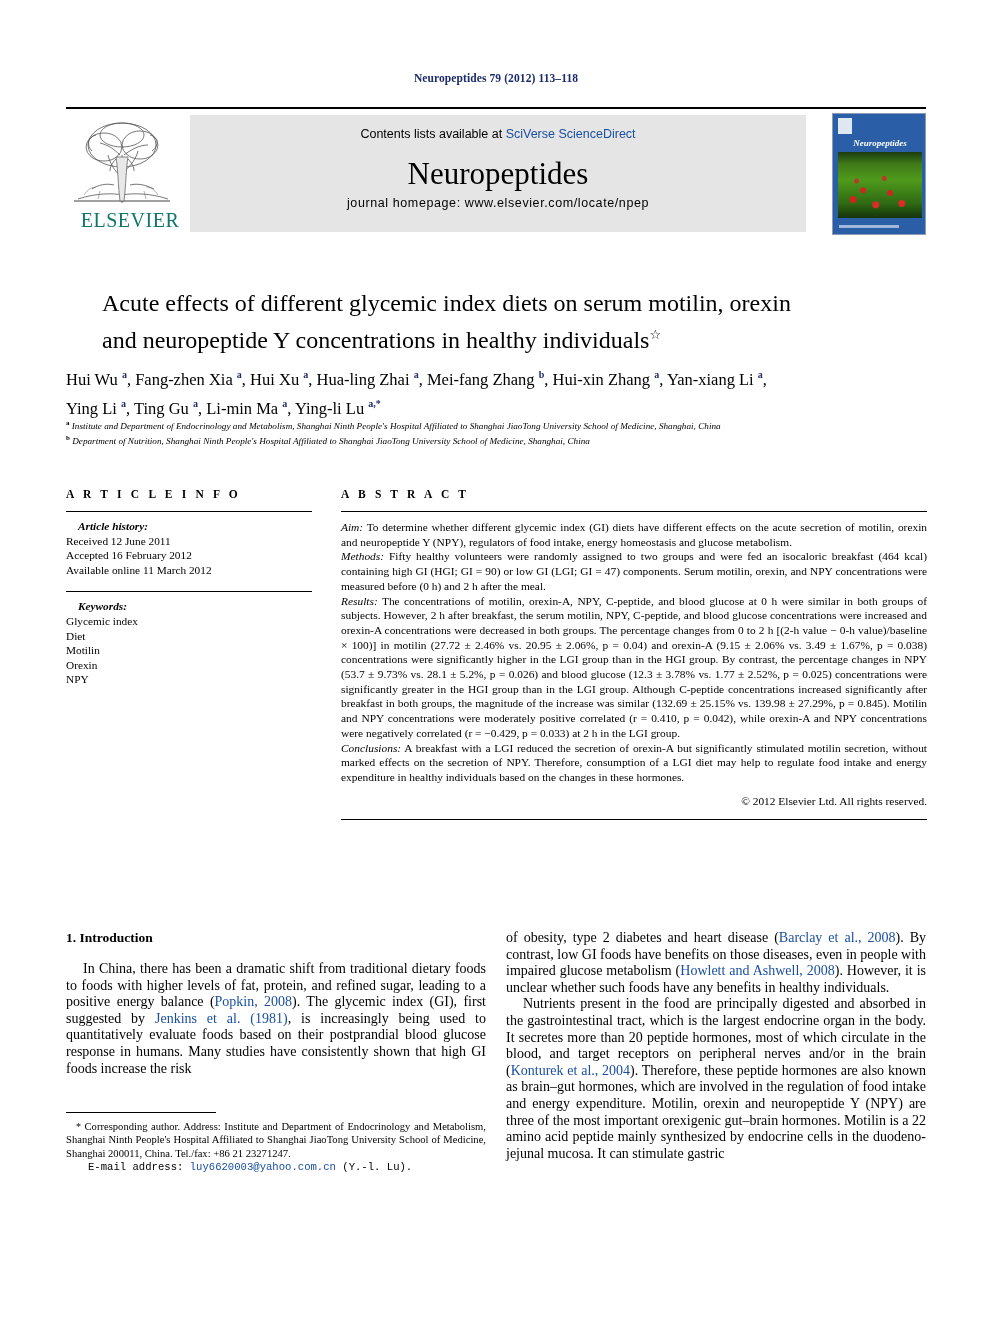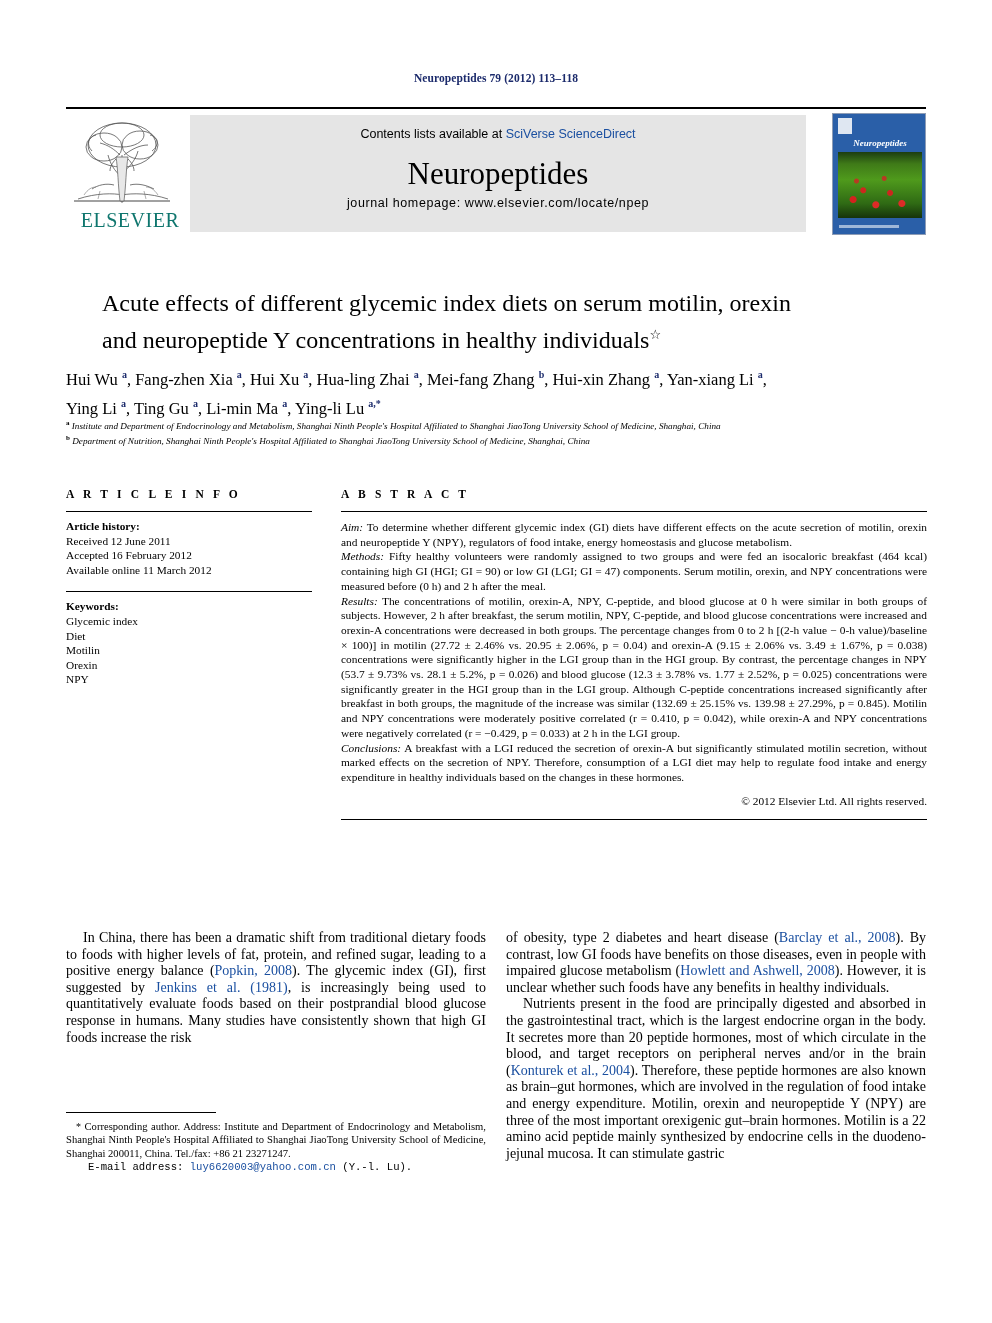--- a/index.html
+++ b/index.html
@@ -240,21 +240,23 @@
     height: 1px;
     background: #000;
   }
   .article-info .block {
     font-family: "Liberation Serif", serif;
     font-size: 11.3px;
     line-height: 14.6px;
     padding-top: 7px;
   }
   .article-info .lbl {
-    font-weight: bold;
+    font-style: italic;
+    font-weight: bold;
+    margin-left: 12px;
   }
   .article-info .rule2 {
     margin-top: 14px;
     height: 1px;
     background: #000;
   }
 
   .abstract {
     position: absolute;
     top: 488px;
@@ -467,20 +469,21 @@
       <p><span class="lead">Aim:</span><span> To determine whether different glycemic index (GI) diets have different effects on the acute secretion of motilin, orexin and neuropeptide Y (NPY), regulators of food intake, energy homeostasis and glucose metabolism.</span></p>
       <p><span class="lead">Methods:</span><span> Fifty healthy volunteers were randomly assigned to two groups and were fed an isocaloric breakfast (464 kcal) containing high GI (HGI; GI = 90) or low GI (LGI; GI = 47) components. Serum motilin, orexin, and NPY concentrations were measured before (0 h) and 2 h after the meal.</span></p>
       <p><span class="lead">Results:</span><span> The concentrations of motilin, orexin-A, NPY, C-peptide, and blood glucose at 0 h were similar in both groups of subjects. However, 2 h after breakfast, the serum motilin, NPY, C-peptide, and blood glucose concentrations were increased and orexin-A concentrations were decreased in both groups. The percentage changes from 0 to 2 h [(2-h value − 0-h value)/baseline × 100)] in motilin (27.72 ± 2.46% vs. 20.95 ± 2.06%, p = 0.04) and orexin-A (9.15 ± 2.06% vs. 3.49 ± 1.67%, p = 0.038) concentrations were significantly higher in the LGI group than in the HGI group. By contrast, the percentage changes in NPY (53.7 ± 9.73% vs. 28.1 ± 5.2%, p = 0.026) and blood glucose (12.3 ± 3.78% vs. 1.77 ± 2.52%, p = 0.025) concentrations were significantly greater in the HGI group than in the LGI group. Although C-peptide concentrations increased significantly after breakfast in both groups, the magnitude of the increase was similar (132.69 ± 25.15% vs. 139.98 ± 27.29%, p = 0.845). Motilin and NPY concentrations were moderately positive correlated (r = 0.410, p = 0.042), while orexin-A and NPY concentrations were negatively correlated (r = −0.429, p = 0.033) at 2 h in the LGI group.</span></p>
       <p><span class="lead">Conclusions:</span><span> A breakfast with a LGI reduced the secretion of orexin-A but significantly stimulated motilin secretion, without marked effects on the secretion of NPY. Therefore, consumption of a LGI diet may help to regulate food intake and energy expenditure in healthy individuals based on the changes in these hormones.</span></p>
       <div class="copyright">© 2012 Elsevier Ltd. All rights reserved.</div>
     </div>
     <div class="rule-bot"></div>
   </div>
 
   <div class="col-left">
+    <h2 class="body-head">1. Introduction</h2>
     <p class="body-p"><span>In China, there has been a dramatic shift from traditional dietary foods to foods with higher levels of fat, protein, and refined sugar, leading to a positive energy balance (</span><span class="ref">Popkin, 2008</span><span>). The glycemic index (GI), first suggested by </span><span class="ref">Jenkins et al. (1981)</span><span>, is increasingly being used to quantitatively evaluate foods based on their postprandial blood glucose response in humans. Many studies have consistently shown that high GI foods increase the risk</span></p>
   </div>
 
   <div class="col-right">
     <p class="body-p" style="text-indent:0"><span>of obesity, type 2 diabetes and heart disease (</span><span class="ref">Barclay et al., 2008</span><span>). By contrast, low GI foods have benefits on those diseases, even in people with impaired glucose metabolism (</span><span class="ref">Howlett and Ashwell, 2008</span><span>). However, it is unclear whether such foods have any benefits in healthy individuals.</span></p>
     <p class="body-p"><span>Nutrients present in the food are principally digested and absorbed in the gastrointestinal tract, which is the largest endocrine organ in the body. It secretes more than 20 peptide hormones, most of which circulate in the blood, and target receptors on peripheral nerves and/or in the brain (</span><span class="ref">Konturek et al., 2004</span><span>). Therefore, these peptide hormones are also known as brain–gut hormones, which are involved in the regulation of food intake and energy expenditure. Motilin, orexin and neuropeptide Y (NPY) are three of the most important orexigenic gut–brain hormones. Motilin is a 22 amino acid peptide mainly synthesized by endocrine cells in the duodeno-jejunal mucosa. It can stimulate gastric</span></p>
   </div>
 
   <div class="footnote-area">
     <div class="footnote-rule"></div>

